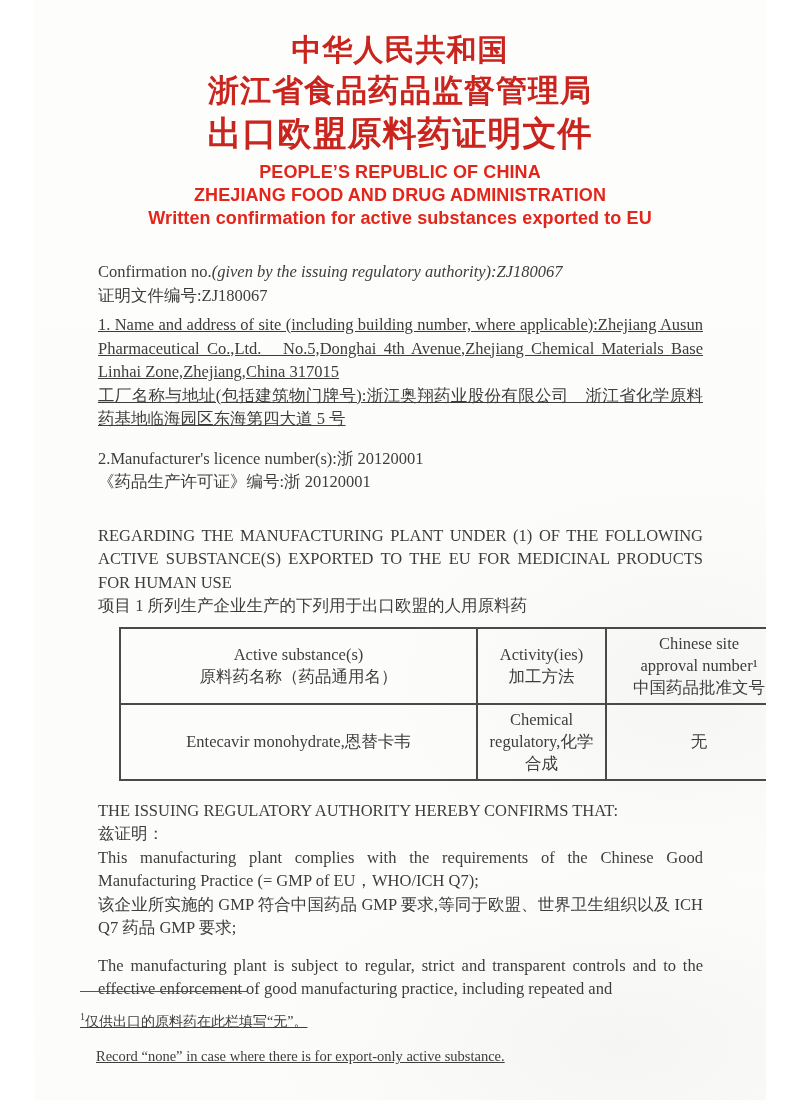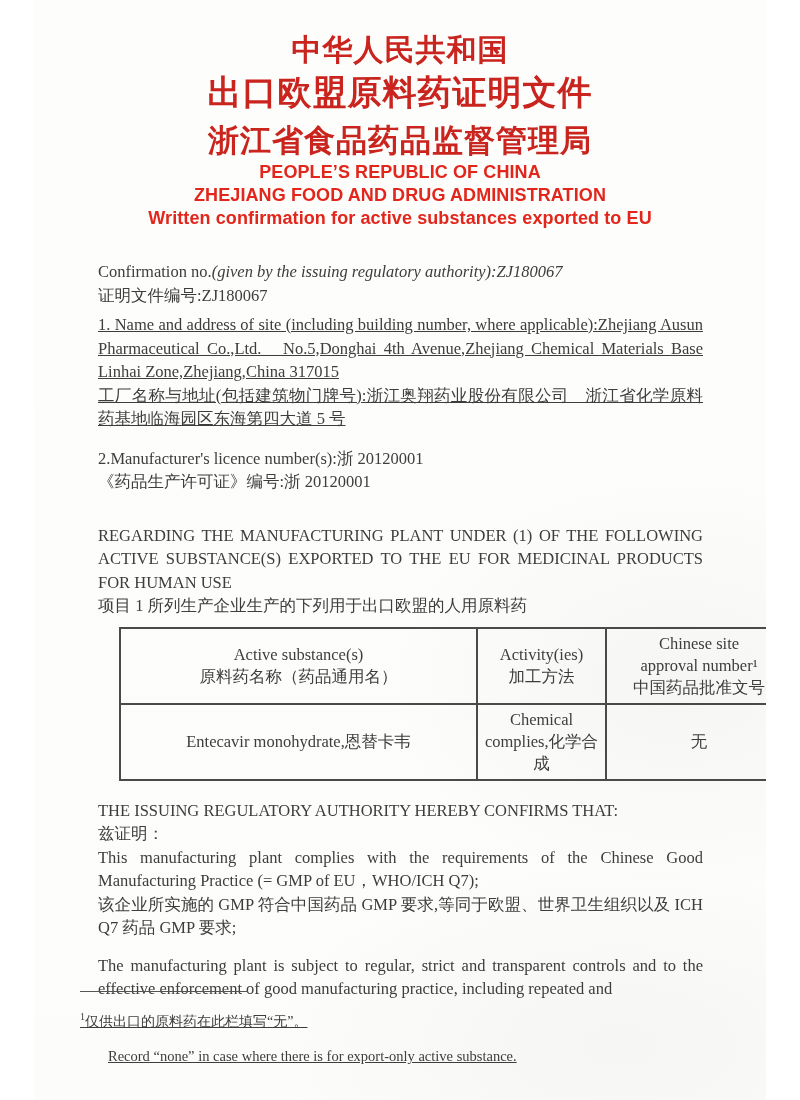--- a/index.html
+++ b/index.html
@@ -85,31 +85,31 @@
     font-size: 14px;
     line-height: 21px;
     text-decoration: underline;
   }
   .footnote-rule {
     width: 168px;
     border-top: 1.5px solid #555;
     margin-bottom: 3px;
   }
   .footnote sup { font-size: 10px; }
-  .footnote .fn-en { margin-left: 28px; font-size: 14.5px; }
+  .footnote .fn-en { margin-left: 16px; font-size: 14.5px; }
 </style>
 </head>
 <body>
 
 <div class="page">
 
   <header class="letterhead">
     <div class="zh-title l1">中华人民共和国</div>
+    <div class="zh-title l2">浙江省食品药品监督管理局</div>
     <div class="zh-title l3">出口欧盟原料药证明文件</div>
-    <div class="zh-title l2">浙江省食品药品监督管理局</div>
     <div class="en-title">PEOPLE’S REPUBLIC OF CHINA</div>
     <div class="en-title">ZHEJIANG FOOD AND DRUG ADMINISTRATION</div>
     <div class="en-title">Written confirmation for active substances exported to EU</div>
   </header>
 
   <main class="doc-body">
 
     <div class="block-confno">
       <p><span>Confirmation no.</span><span class="italic">(given by the issuing regulatory authority):ZJ180067</span></p>
       <p>证明文件编号:ZJ180067</p>
@@ -138,21 +138,21 @@
           <th class="col-activity">Activity(ies)
 加工方法</th>
           <th class="col-approval">Chinese site
 approval number¹
 中国药品批准文号</th>
         </tr>
       </thead>
       <tbody>
         <tr>
           <td>Entecavir monohydrate,恩替卡韦</td>
-          <td>Chemical complies,化学合成</td>
+          <td>Chemical regulatory,化学合成</td>
           <td>无</td>
         </tr>
       </tbody>
     </table>
 
     <div class="block-confirms">
       <p>THE ISSUING REGULATORY AUTHORITY HEREBY CONFIRMS THAT:</p>
       <p>兹证明：</p>
       <p class="justify">This manufacturing plant complies with the requirements of the Chinese Good Manufacturing Practice (= GMP of EU，WHO/ICH Q7);</p>
       <p class="justify">该企业所实施的 GMP 符合中国药品 GMP 要求,等同于欧盟、世界卫生组织以及 ICH Q7 药品 GMP 要求;</p>

